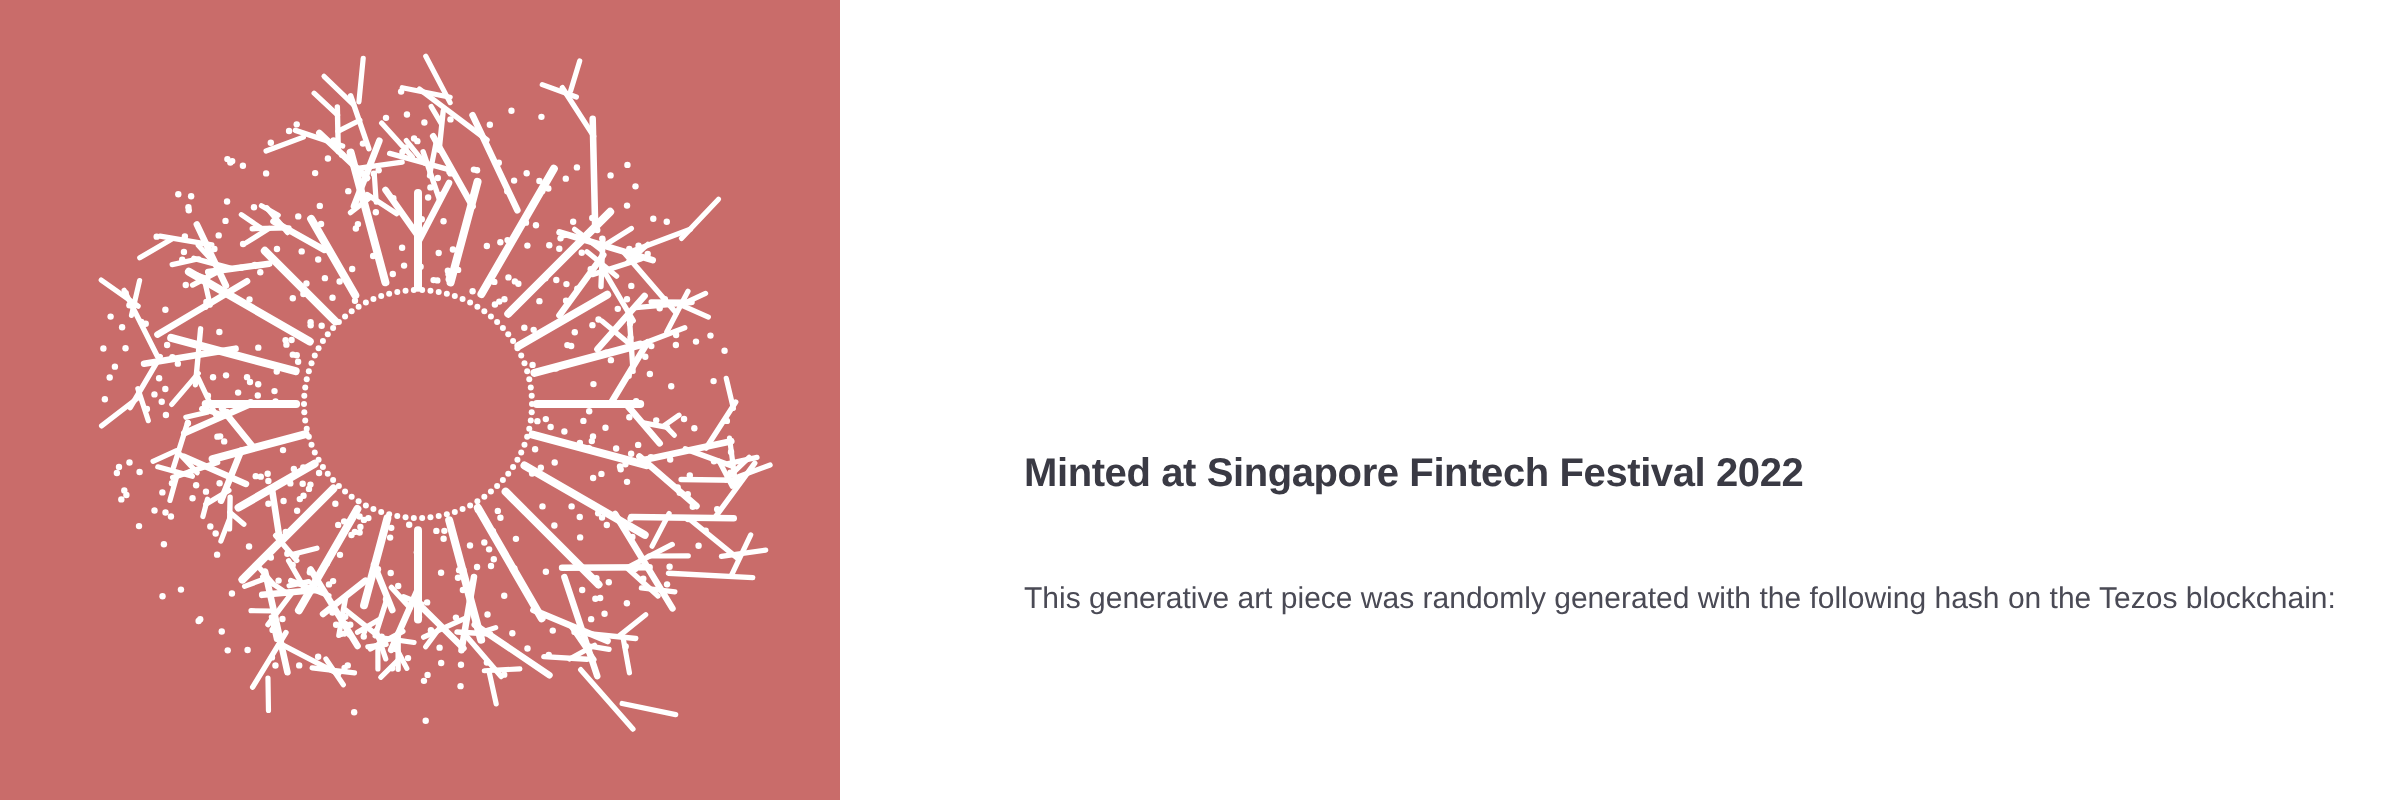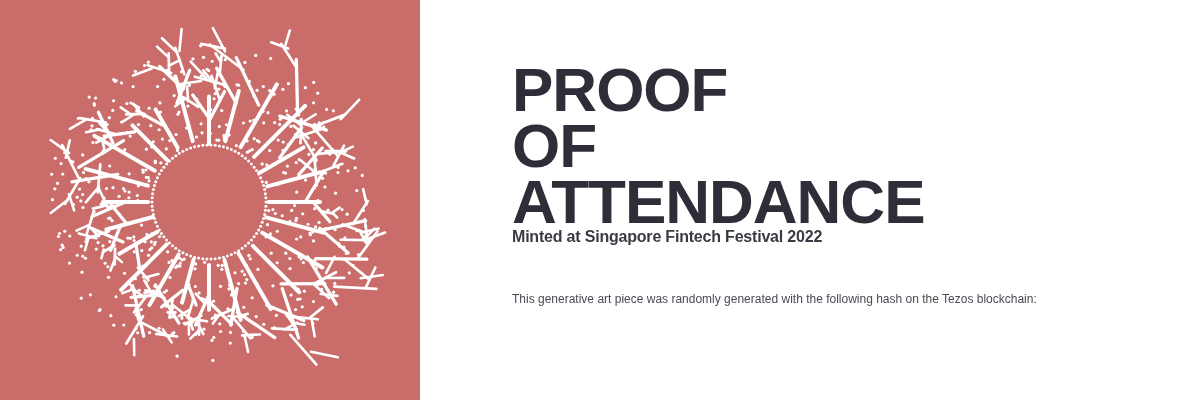--- a/index.html
+++ b/index.html
@@ -63,37 +63,37 @@
     color: #2e2e38;
     margin: 0;
     white-space: nowrap;
   }
   .subtitle {
     position: absolute;
     left: 92px;
     top: 224px;
     font-family: "Liberation Sans", sans-serif;
     font-weight: bold;
-    font-size: 16px;
+    font-size: 20px;
     line-height: 26px;
     letter-spacing: -0.2px;
     color: #3a3a44;
     margin: 0;
     white-space: nowrap;
   }
   .description {
     position: absolute;
     left: 92px;
     top: 290px;
     width: 660px;
   }
   .desc-line {
     font-family: "Liberation Sans", sans-serif;
     font-weight: normal;
-    font-size: 12px;
+    font-size: 15px;
     line-height: 19px;
     color: #4a4a55;
     margin: 0;
     white-space: nowrap;
   }
 </style>
 </head>
 <body>
 
 <div class="card">
@@ -829,25 +829,20 @@
           <circle cx="263.58" cy="185.58" r="1.5"></circle>
           <circle cx="264.64" cy="189.61" r="1.5"></circle>
           <circle cx="265.39" cy="193.70" r="1.5"></circle>
           <circle cx="265.85" cy="197.84" r="1.5"></circle>
         </g>
     </svg>
   </div>
 
   <div class="content-panel">
 
-    <div class="title-block">
-      <div class="title-line">PROOF</div>
-      <div class="title-line">OF</div>
-      <div class="title-line">ATTENDANCE</div>
-    </div>
 
     <div class="subtitle">Minted at Singapore Fintech Festival 2022</div>
 
     <div class="description">
       <div class="desc-line">This generative art piece was randomly generated with the following hash on the Tezos blockchain:</div>
     </div>
 
   </div>
 </div>
 

